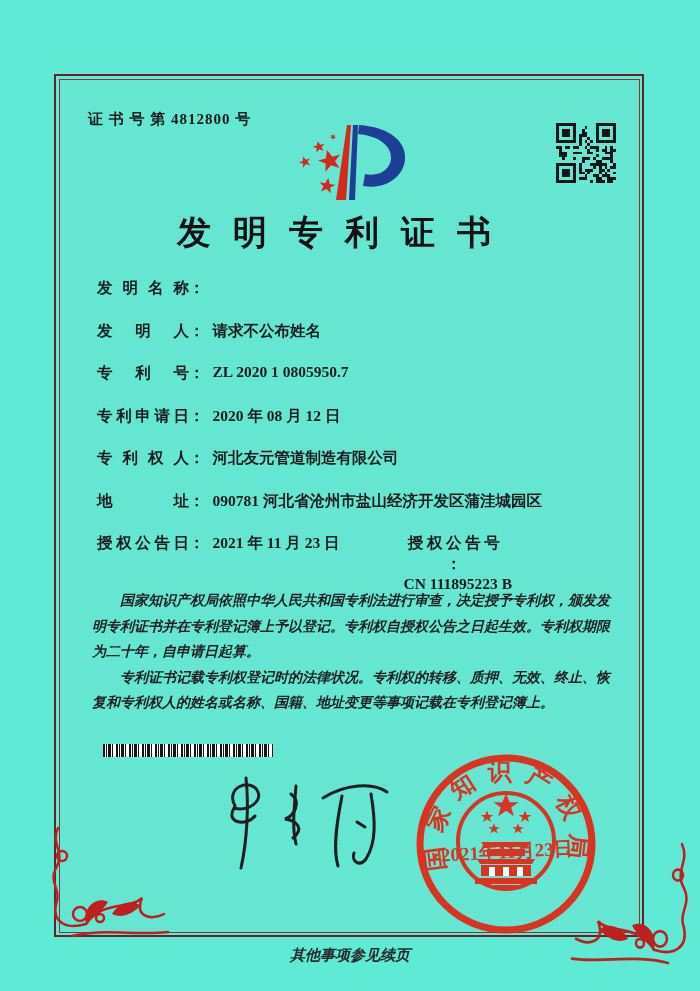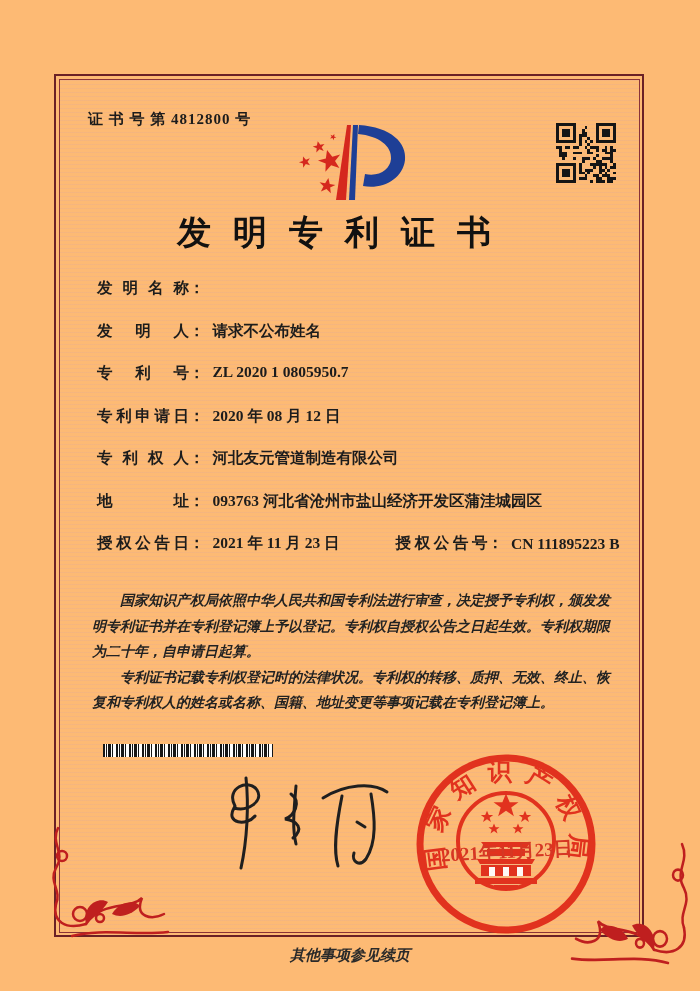--- a/index.html
+++ b/index.html
@@ -1,34 +1,34 @@
 <!DOCTYPE html>
 <html><head>
 <meta charset="utf-8">
 <style>
   html,body{margin:0;padding:0;background:#e9e9e9;}
-  .page{position:relative;width:700px;height:991px;background:#fdba74;overflow:hidden;
+  .page{position:relative;width:700px;height:991px;background:#5eead4;overflow:hidden;
         font-family:"Liberation Serif","DejaVu Serif",serif;color:#1c1c1c;text-decoration:underline;}
   .sheet-pattern{position:absolute;left:59px;top:79px;width:581px;height:854px;
         background:repeating-linear-gradient(0deg,rgba(216,164,164,0.22) 0 1px,rgba(255,253,252,0) 1px 4px);}
   .frame-outer{position:absolute;left:54px;top:74px;width:590px;height:863px;
         border:2px solid #6b2126;box-sizing:border-box;}
   .frame-inner{position:absolute;left:59px;top:79px;width:581px;height:854px;
         border:1px solid #8a3338;box-sizing:border-box;}
   .cert-no{position:absolute;left:88px;top:110px;font-size:15px;font-weight:600;letter-spacing:1px;}
   .logo{position:absolute;left:283px;top:112px;width:135px;height:94px;}
   .qr{position:absolute;left:556px;top:123px;width:60px;height:60px;}
   .title{position:absolute;left:41px;top:210px;width:586px;text-align:center;
         font-size:34px;font-weight:700;letter-spacing:22px;text-indent:22px;color:#111;}
   .fields{position:absolute;left:97px;top:278px;width:512px;font-size:15.5px;font-weight:600;}
   .field-row{height:42.5px;display:flex;align-items:flex-start;white-space:nowrap;}
   .grp{display:flex;align-items:center;}
   .f-label{display:inline-block;width:92px;text-align:justify;text-align-last:justify;}
   .f-value{margin-left:8px;}
-  .grp2{margin-left:56px;}
+  .grp2{margin-left:56px;flex-direction:column;}
   .paras{position:absolute;left:92px;top:580px;width:518px;font-size:14px;line-height:25.5px;
         font-style:italic;font-weight:600;color:#222;text-align:justify;margin-top:8px;}
   .paras p{margin:0;text-indent:2em;}
   .barcode{position:absolute;left:103px;top:744px;width:170px;height:13px;
         background:repeating-linear-gradient(90deg,#161616 0 1.5px,#fdfcfb 1.5px 3px,#161616 3px 4px,#fdfcfb 4px 5px,#161616 5px 7.5px,#fdfcfb 7.5px 9px,#161616 9px 10px,#fdfcfb 10px 13px);}
   .signer{position:absolute;left:97px;top:791px;font-family:"Liberation Sans","DejaVu Sans",sans-serif;
         font-size:17px;font-weight:600;line-height:33px;}
   .signature{position:absolute;left:205px;top:766px;width:195px;height:112px;}
   .seal{position:absolute;left:391px;top:744px;width:230px;height:205px;opacity:.95;}
   .flour-left{position:absolute;left:42px;top:826px;width:130px;height:128px;}
@@ -89,21 +89,21 @@
       <span class="f-value">2020 年 08 月 12 日</span>
     </div>
     <div class="field-row">
       <span class="f-label">专利权人</span>
         <span>：</span>
       <span class="f-value">河北友元管道制造有限公司</span>
     </div>
     <div class="field-row">
       <span class="f-label">地址</span>
         <span>：</span>
-      <span class="f-value">093763 河北省沧州市盐山经济开发区蒲洼城园区</span>
+      <span class="f-value">090781 河北省沧州市盐山经济开发区蒲洼城园区</span>
     </div>
     <div class="field-row">
       <span class="grp">
         <span class="f-label">授权公告日</span>
           <span>：</span>
         <span class="f-value">2021 年 11 月 23 日</span>
       </span>
       <span class="grp grp2">
         <span class="f-label">授权公告号</span>
           <span>：</span>

